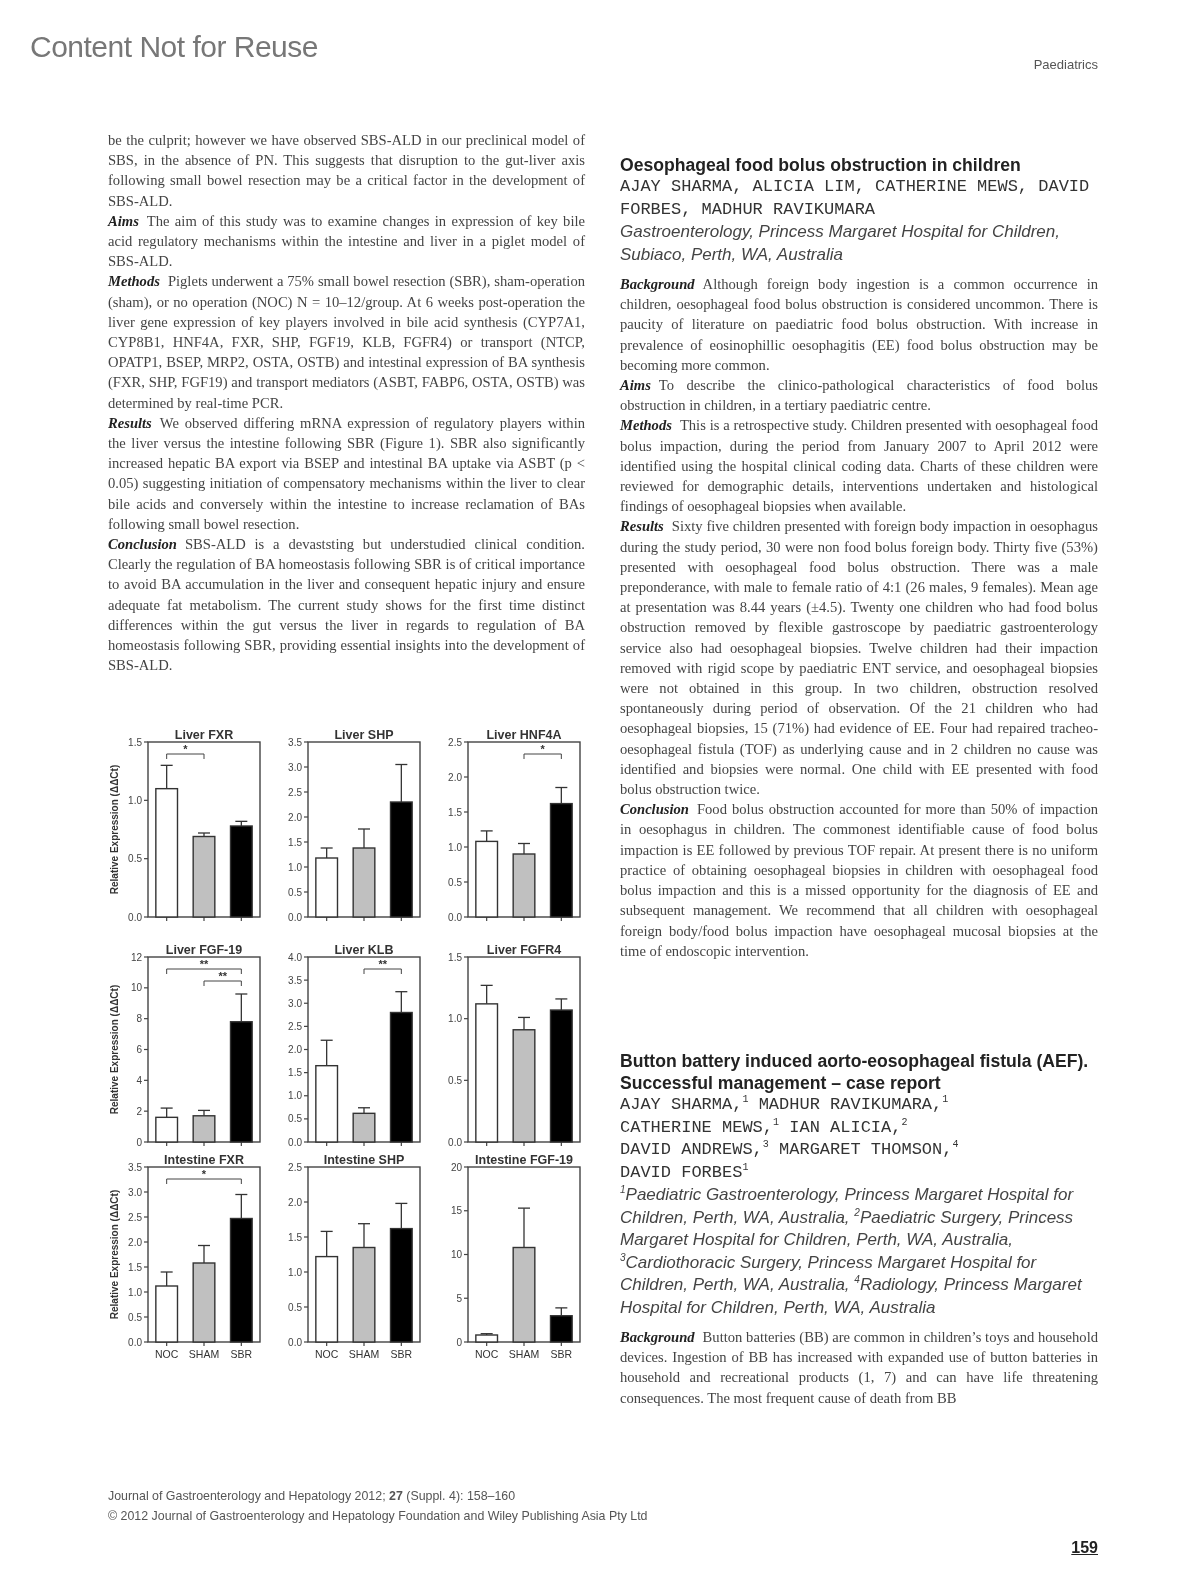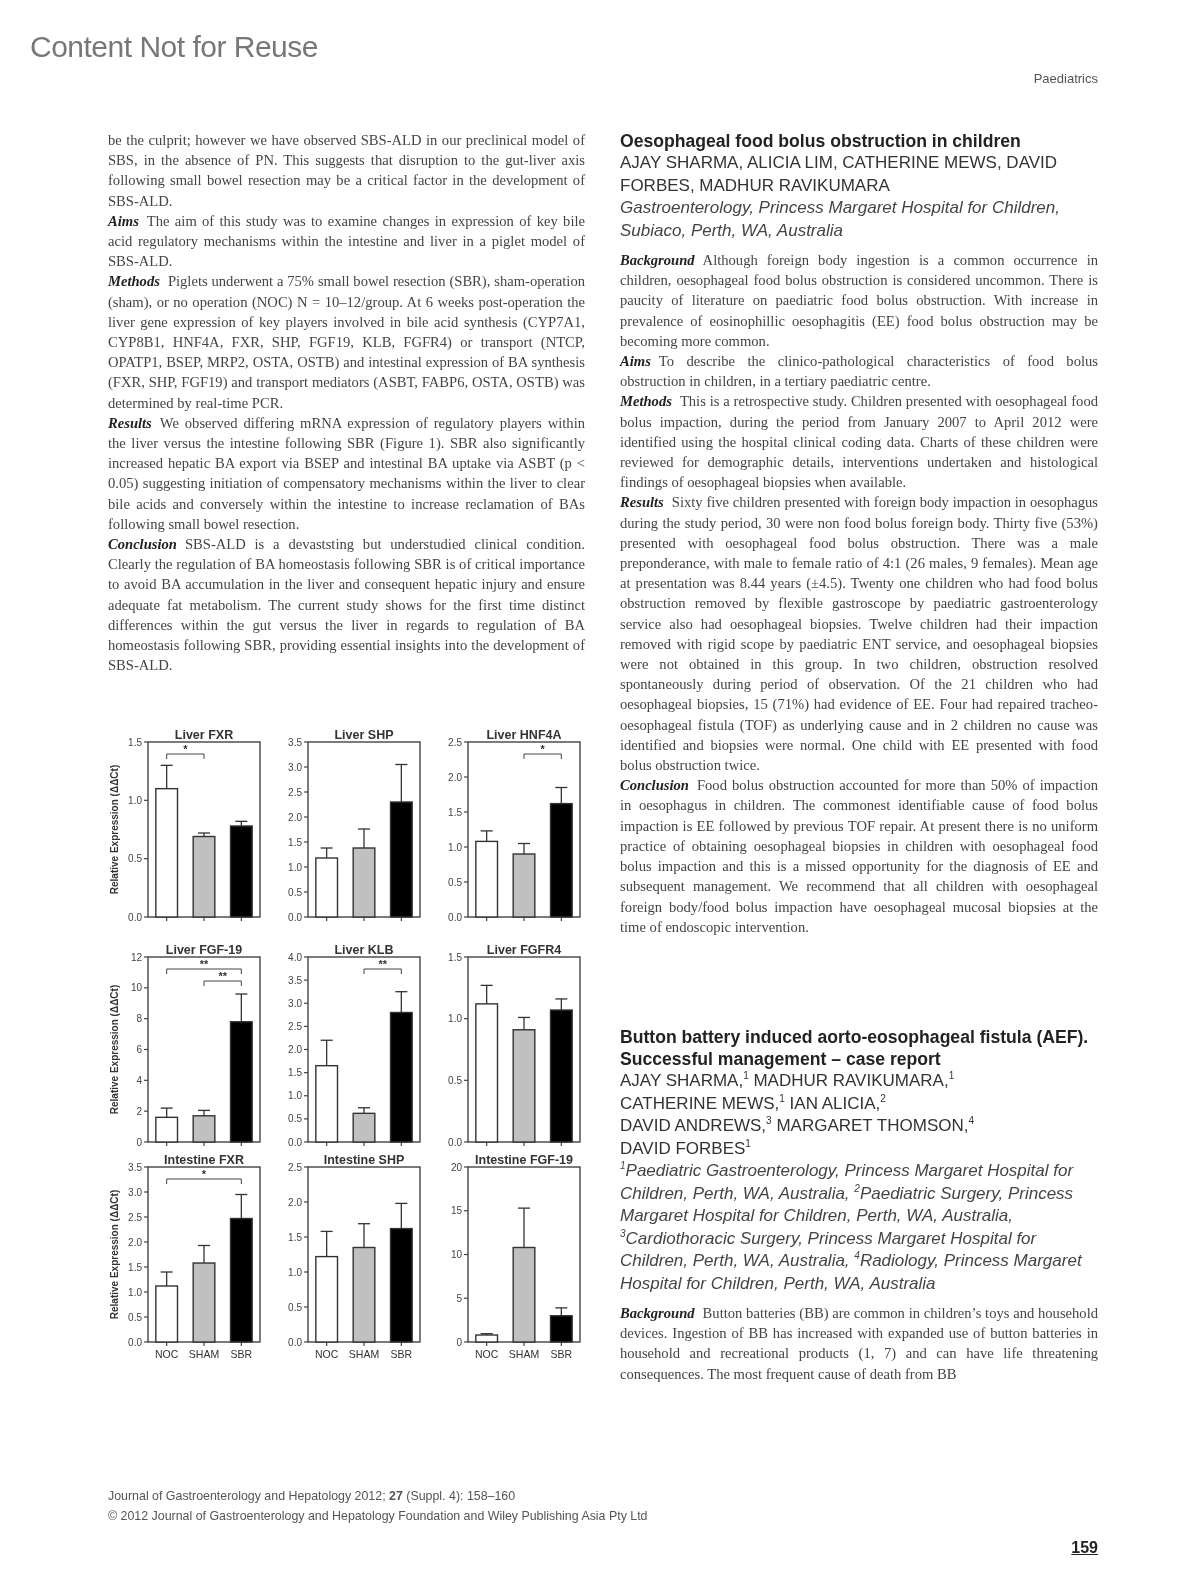--- a/index.html
+++ b/index.html
@@ -1,25 +1,25 @@
 <!DOCTYPE html>
 <html><head>
 <meta charset="utf-8">
 <style>
   html, body { margin:0; padding:0; background:#fff; }
   body { width:1200px; height:1572px; position:relative; overflow:hidden; color:#333; }
   .watermark { position:absolute; left:30px; top:30px; font-family:"Liberation Sans", sans-serif; font-size:30px; color:#777; letter-spacing:-0.5px; }
-  .section-label { position:absolute; right:102px; top:71px; font-family:"Liberation Sans", sans-serif; font-size:13px; color:#555; }
+  .section-label { position:absolute; right:102px; top:57px; font-family:"Liberation Sans", sans-serif; font-size:13px; color:#555; }
   .col { position:absolute; font-family:"Liberation Serif", serif; font-size:14.6px; line-height:20.2px; color:#444; text-align:justify; }
   .col-left { left:108px; top:130px; width:477px; }
   .col-right { left:620px; top:130px; width:478px; }
   .col p { margin:0; }
   .lbl { font-weight:bold; font-style:italic; color:#222; margin-right:8px; }
-  .title { font-family:"Liberation Sans", sans-serif; font-weight:bold; font-size:17.6px; line-height:22px; color:#222; text-align:left; }
-  .authors { font-family:Liberation Sans, sans-serif; font-size:17px; line-height:22.5px; color:#333; text-align:left; }
+  .title { font-family:"Liberation Sans", sans-serif; font-weight:bold; font-size:17.6px; line-height:22px; color:#222; text-align:left;margin-top:24px; }
+  .authors { font-family:Liberation Mono, monospace; font-size:17px; line-height:22.5px; color:#333; text-align:left; }
   .affil { font-family:"Liberation Sans", sans-serif; font-style:italic; font-size:17px; line-height:22.5px; color:#444; text-align:left; margin-bottom:8px; }
   sup { font-size:10px; line-height:0; }
   .article2 { position:absolute; left:620px; top:1026px; width:478px; }
   .article2 .body { font-family:"Liberation Serif", serif; font-size:14.6px; line-height:20.2px; color:#444; text-align:justify; margin-top:8px; }
   .footer { position:absolute; left:108px; top:1476px; font-family:"Liberation Sans", sans-serif; font-size:12.4px; line-height:20px; color:#555;margin-top:10px; }
   .pagenum { position:absolute; right:102px; top:1539px; font-family:"Liberation Sans", sans-serif; font-weight:bold; font-size:16px; color:#222;text-decoration:underline; }
   #figure { position:absolute; left:100px; top:722px; }
   svg text { font-family:"Liberation Sans", sans-serif; }
 </style>
 </head>

